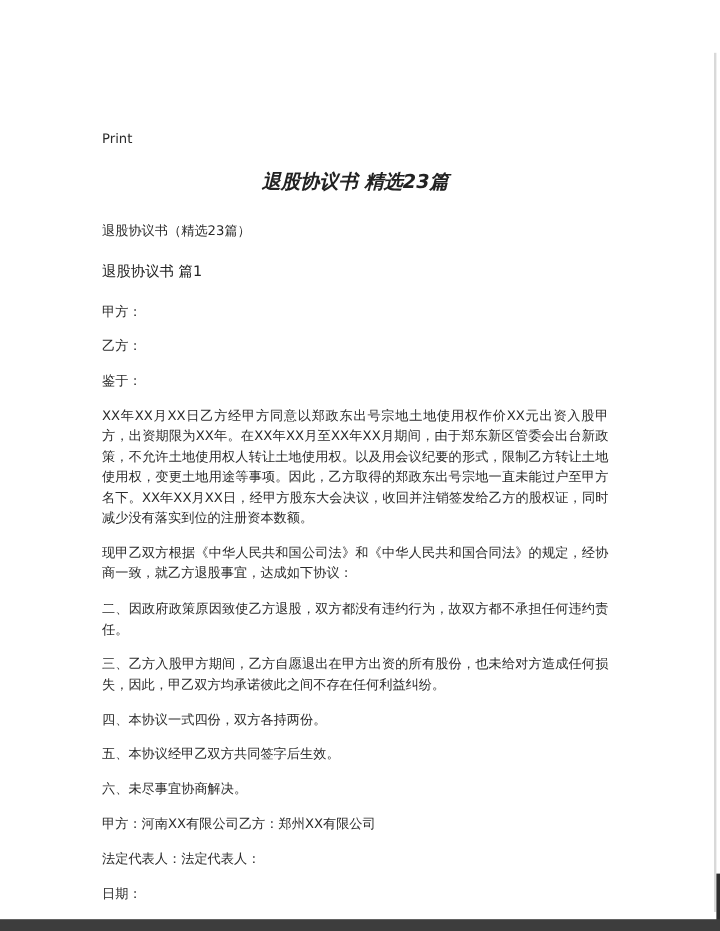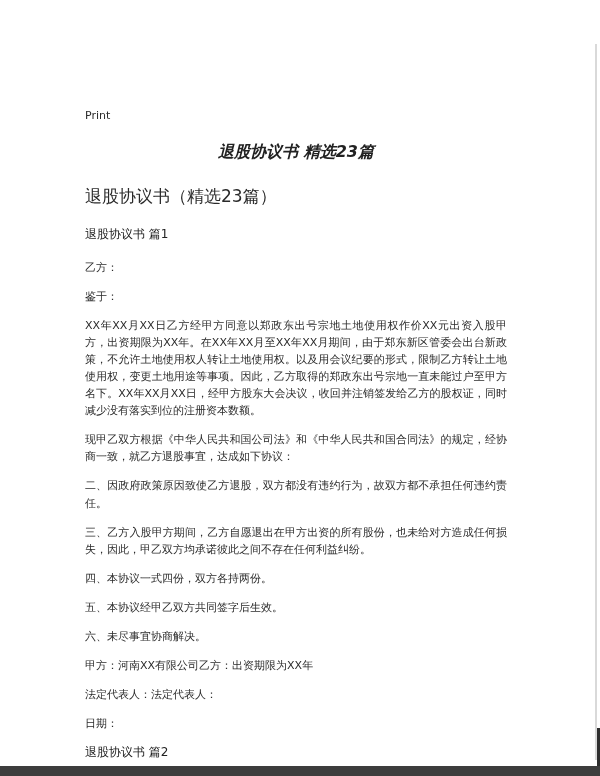--- a/index.html
+++ b/index.html
@@ -57,21 +57,21 @@
   }
   .doc-title {
     font-size: 16px;
     font-weight: bold;
     text-align: center;
     margin: 0 0 22px 0;
     color: #222222;
     font-style: italic;
   }
   .doc-subtitle {
-    font-size: 17px;
+    font-size: 11px;
     margin: 0 0 18px 0;
   }
   .section-heading {
     font-size: 12px;
     font-weight: normal;
     margin: 0 0 16px 0;
     color: #222222;
   }
   .para {
     font-size: 11px;
@@ -89,30 +89,31 @@
     <div class="content">
 
       <a class="print-link">Print</a>
 
       <h1 class="doc-title">退股协议书 精选23篇</h1>
 
       <p class="doc-subtitle">退股协议书（精选23篇）</p>
 
       <h2 class="section-heading">退股协议书 篇1</h2>
 
+      <p class="para">甲方：</p>
       <p class="para">乙方：</p>
       <p class="para">鉴于：</p>
       <p class="para">XX年XX月XX日乙方经甲方同意以郑政东出号宗地土地使用权作价XX元出资入股甲方，出资期限为XX年。在XX年XX月至XX年XX月期间，由于郑东新区管委会出台新政策，不允许土地使用权人转让土地使用权。以及用会议纪要的形式，限制乙方转让土地使用权，变更土地用途等事项。因此，乙方取得的郑政东出号宗地一直未能过户至甲方名下。XX年XX月XX日，经甲方股东大会决议，收回并注销签发给乙方的股权证，同时减少没有落实到位的注册资本数额。</p>
       <p class="para">现甲乙双方根据《中华人民共和国公司法》和《中华人民共和国合同法》的规定，经协商一致，就乙方退股事宜，达成如下协议：</p>
       <p class="para">二、因政府政策原因致使乙方退股，双方都没有违约行为，故双方都不承担任何违约责任。</p>
       <p class="para">三、乙方入股甲方期间，乙方自愿退出在甲方出资的所有股份，也未给对方造成任何损失，因此，甲乙双方均承诺彼此之间不存在任何利益纠纷。</p>
       <p class="para">四、本协议一式四份，双方各持两份。</p>
       <p class="para">五、本协议经甲乙双方共同签字后生效。</p>
       <p class="para">六、未尽事宜协商解决。</p>
-      <p class="para">甲方：河南XX有限公司乙方：出资期限为XX年</p>
+      <p class="para">甲方：河南XX有限公司乙方：郑州XX有限公司</p>
       <p class="para">法定代表人：法定代表人：</p>
       <p class="para">日期：</p>
 
       <h2 class="section-heading">退股协议书 篇2</h2>
 
     </div>
   </div>
 
   <div class="right-edge"></div>
   <div class="bottom-edge"></div>

